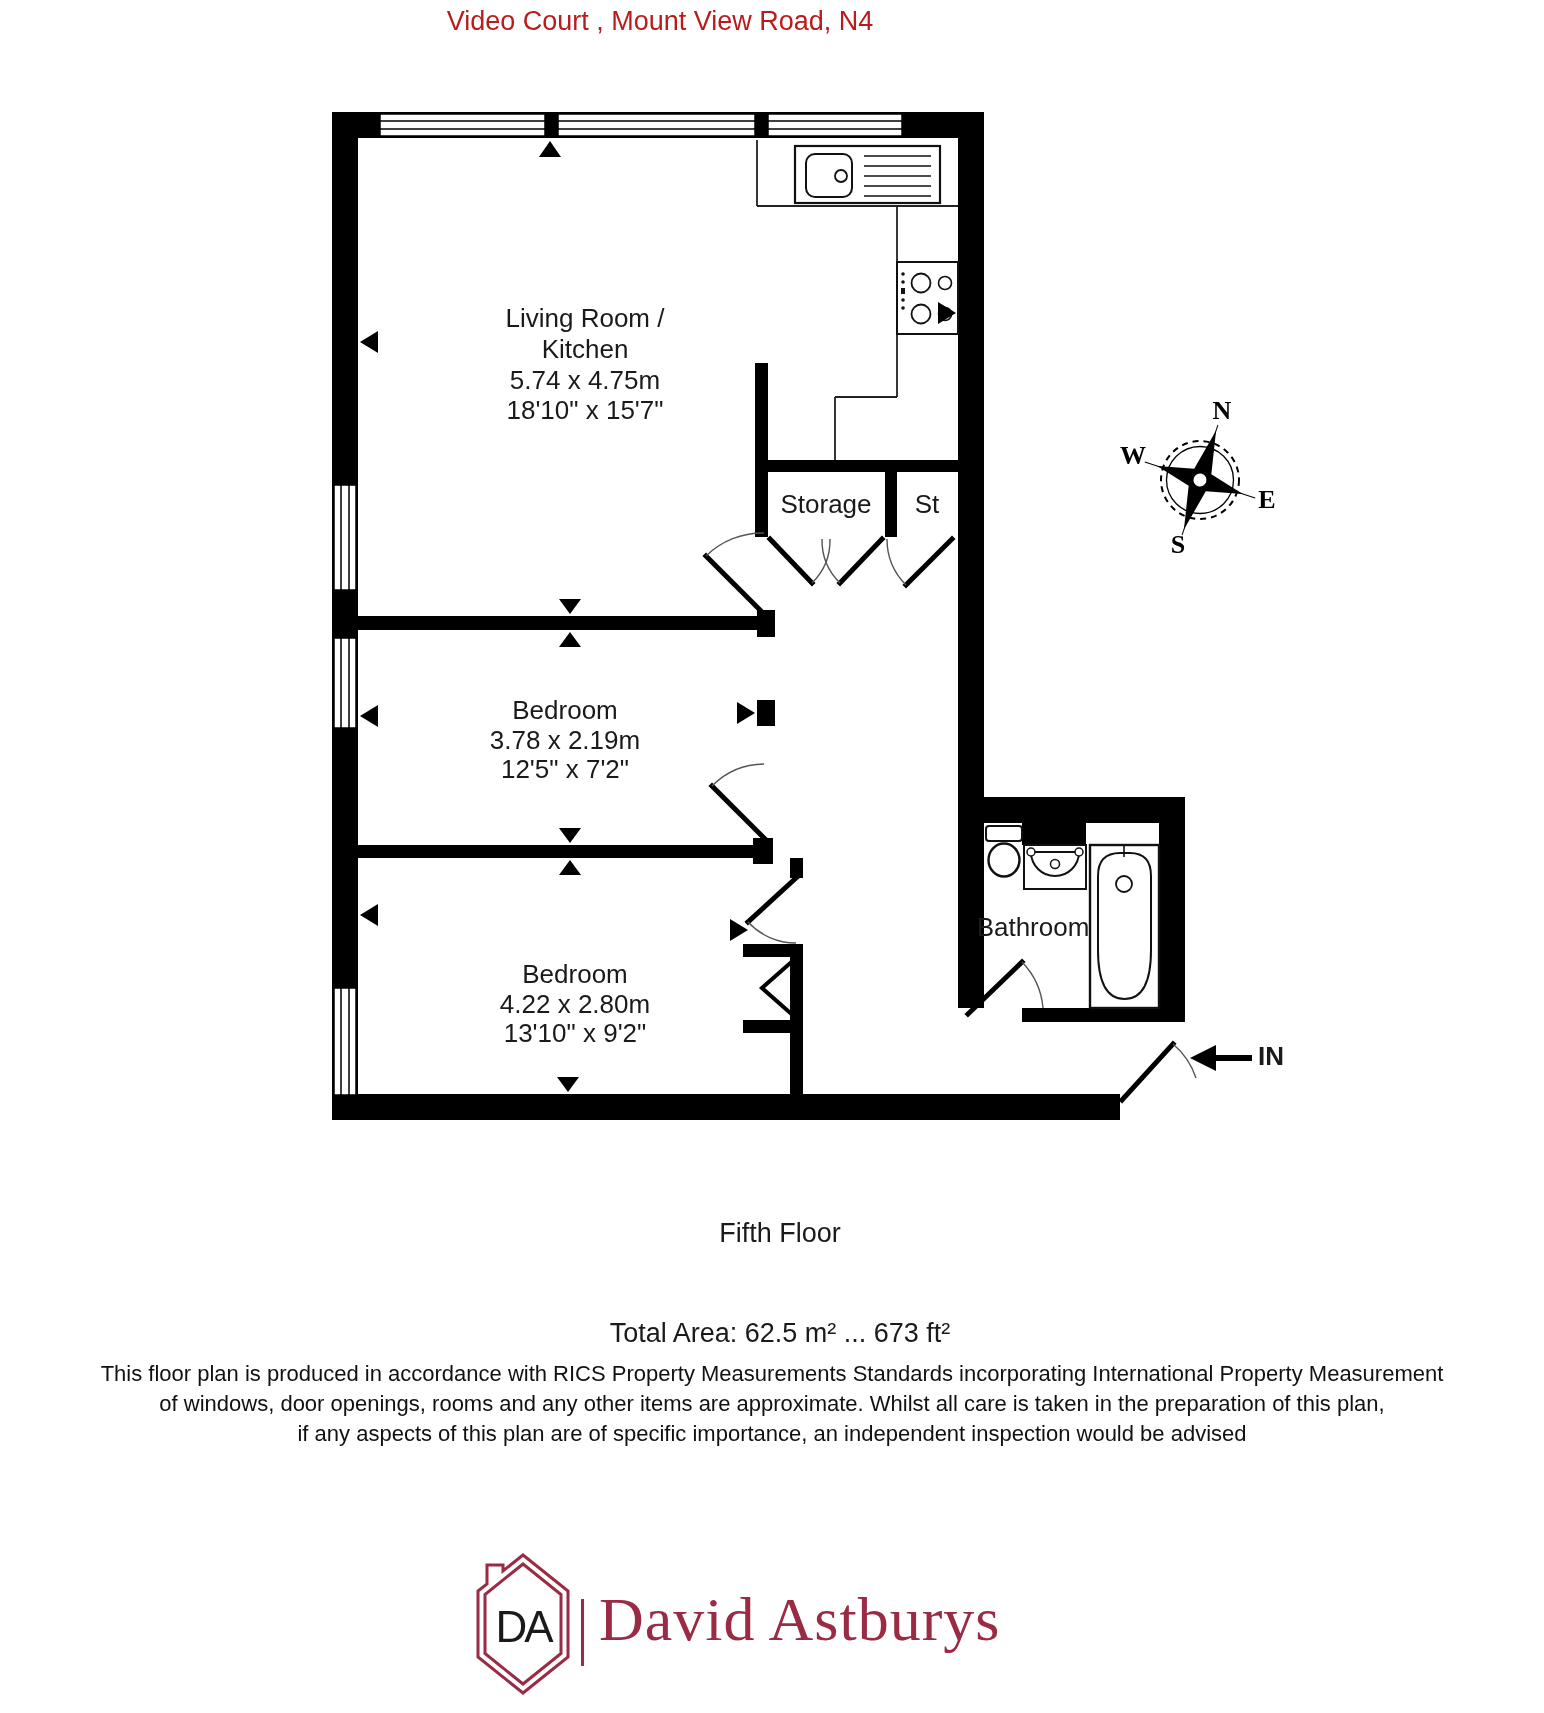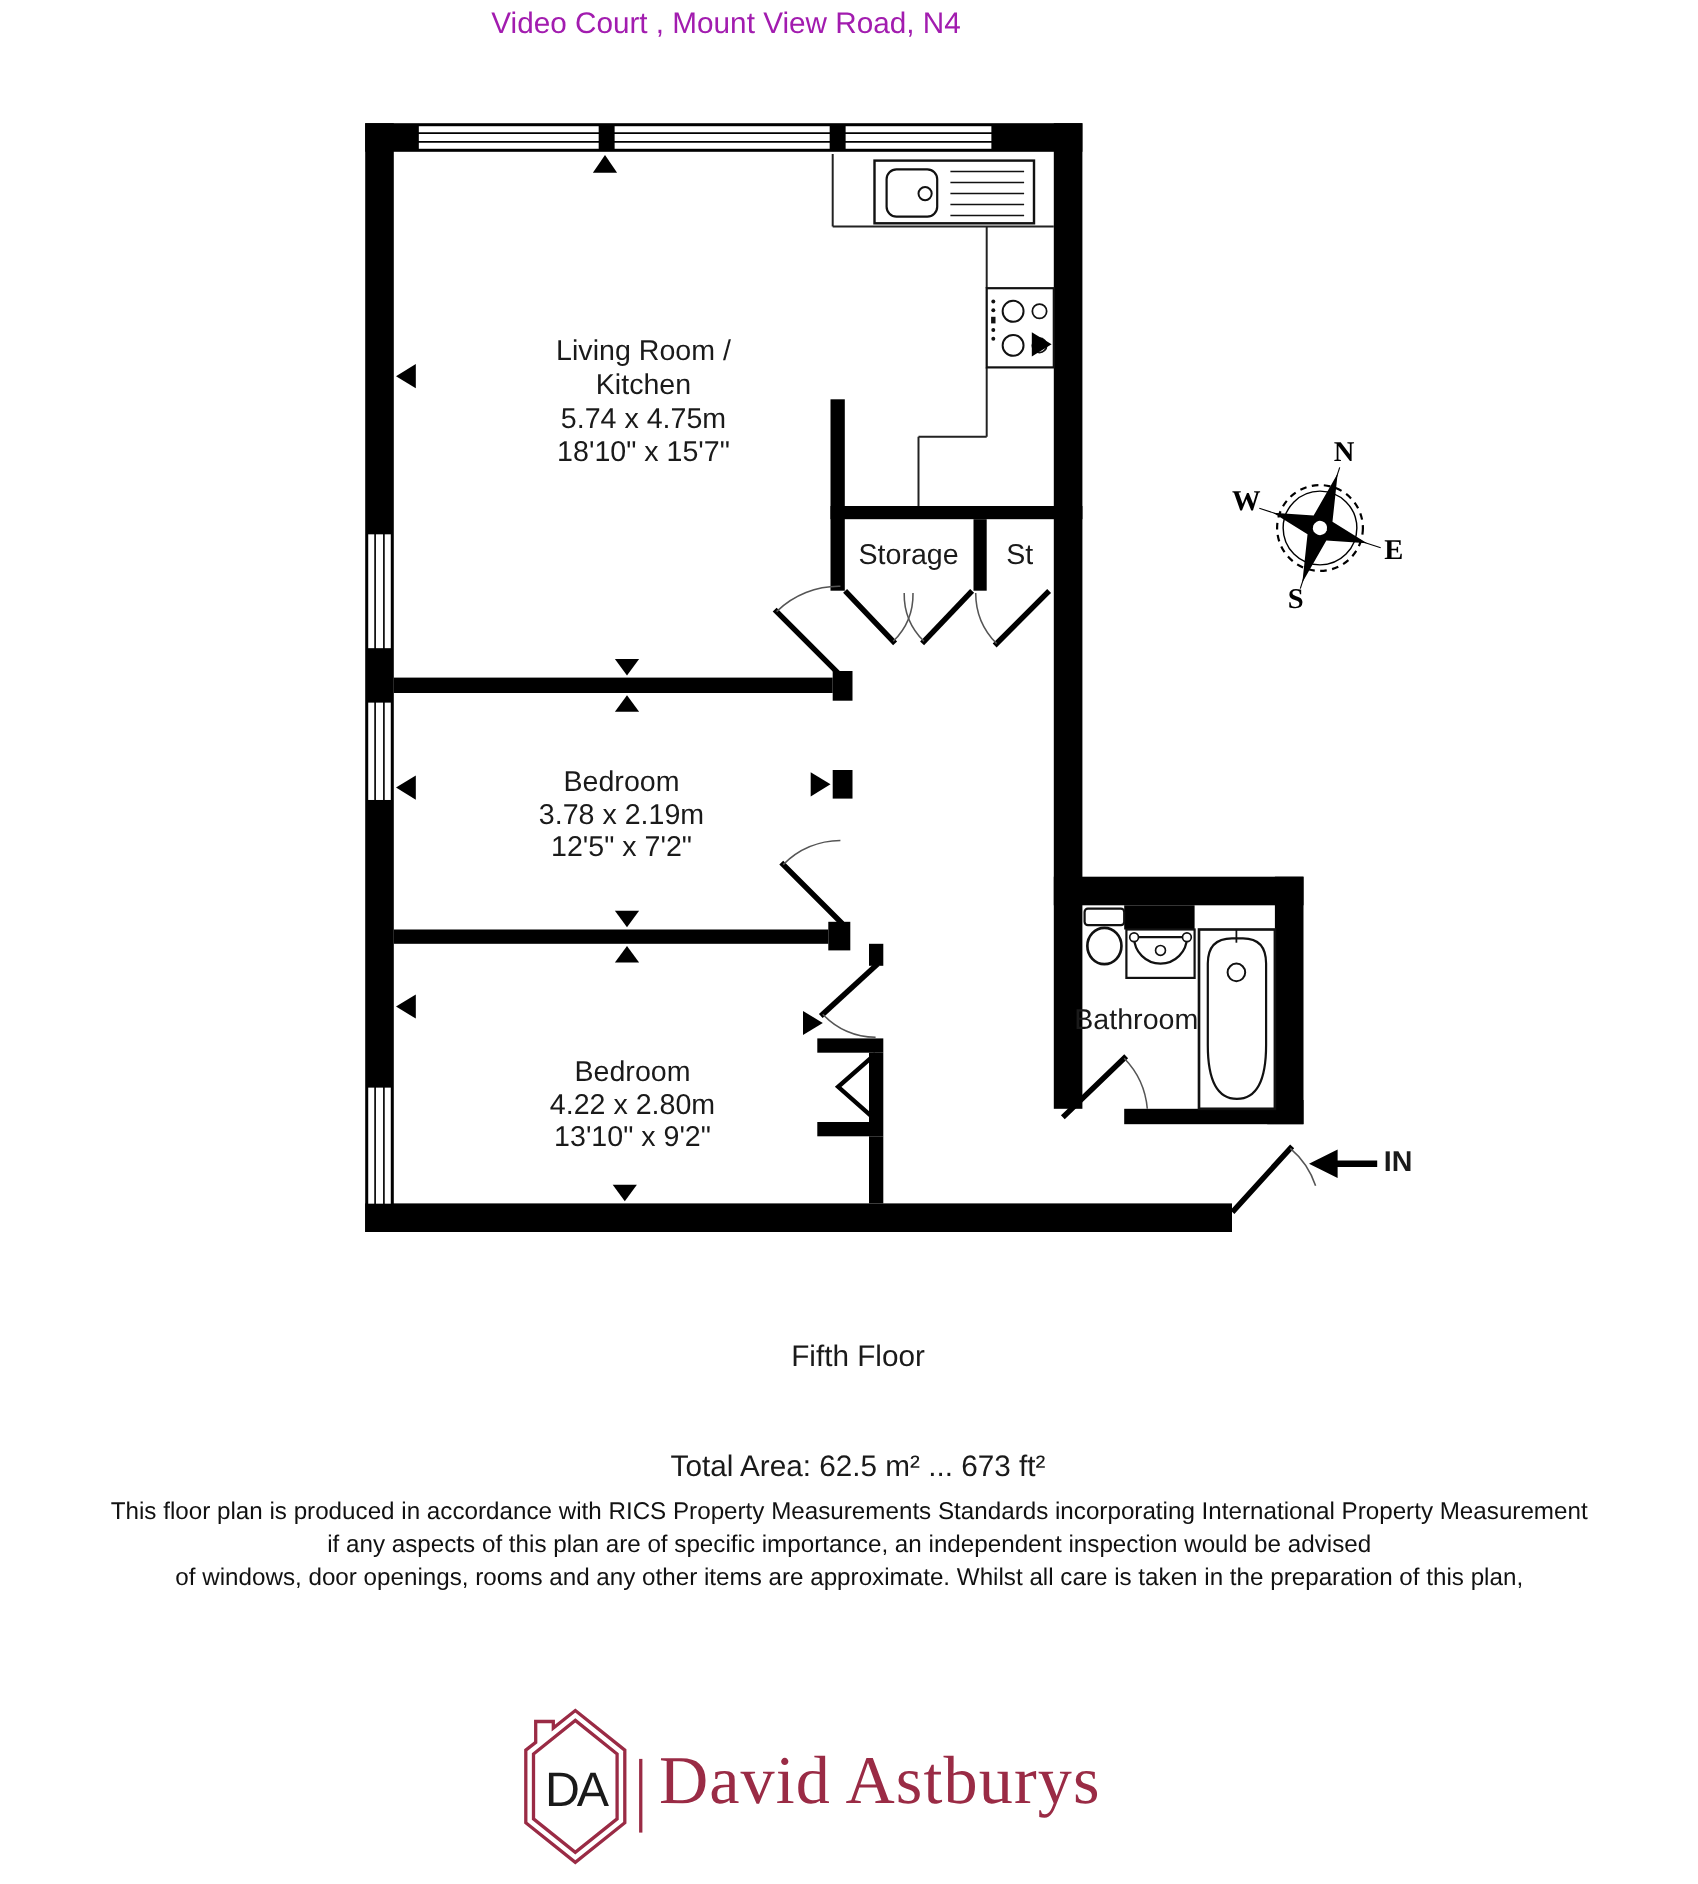--- a/index.html
+++ b/index.html
@@ -1,19 +1,19 @@
 <!DOCTYPE html>
 <html><head>
 <meta charset="utf-8">
 <style>
   html,body{margin:0;padding:0;background:#ffffff;}
   body{width:1544px;height:1713px;position:relative;overflow:hidden;
        font-family:"Liberation Sans", sans-serif;color:#111;}
   .abs{position:absolute;}
-  #title{left:0;top:6px;width:1320px;text-align:center;font-size:27px;color:#a21caf;}
+  #title{left:0;top:6px;width:1320px;text-align:center;font-size:27px;color:#b91c1c;}
   #floor-label{left:0;top:1218px;width:1560px;text-align:center;font-size:27px;color:#1a1a1a;}
   #total-area{left:0;top:1318px;width:1560px;text-align:center;font-size:27px;color:#1a1a1a;}
   #disclaimer{left:0;top:1359px;width:1544px;text-align:center;font-size:22px;line-height:30px;color:#111;}
   #plan-svg{left:0;top:0;}
   #brand-divider{left:581px;top:1599px;width:3px;height:67px;background:#9a2b45;}
   #brand-name{left:599px;top:1584px;font-family:"Liberation Serif", serif;font-size:62px;
               letter-spacing:1px;color:#9a2b45;white-space:nowrap;}
   svg text{font-family:"Liberation Sans", sans-serif;fill:#1a1a1a;}
   .room-label{font-size:26px;}
   .compass-letter{font-family:"Liberation Serif", serif;font-weight:bold;font-size:26px;fill:#000;}
@@ -210,22 +210,22 @@
     <text class="compass-letter" x="1267" y="502" text-anchor="middle" dominant-baseline="middle">E</text>
     <text class="compass-letter" x="1178" y="547" text-anchor="middle" dominant-baseline="middle">S</text>
     <text class="compass-letter" x="1133" y="458" text-anchor="middle" dominant-baseline="middle">W</text>
   </g>
 </svg>
 
 <div id="floor-label" class="abs">Fifth Floor</div>
 <div id="total-area" class="abs">Total Area: 62.5 m² ... 673 ft²</div>
 <div id="disclaimer" class="abs">
   <div>This floor plan is produced in accordance with RICS Property Measurements Standards incorporating International Property Measurement</div>
+  <div>of windows, door openings, rooms and any other items are approximate. Whilst all care is taken in the preparation of this plan,</div>
   <div>if any aspects of this plan are of specific importance, an independent inspection would be advised</div>
-  <div>of windows, door openings, rooms and any other items are approximate. Whilst all care is taken in the preparation of this plan,</div>
 </div>
 
 <div class="abs" style="left:473px;top:1550px;">
   <svg width="100" height="148" viewBox="0 0 100 148">
     <g fill="none" stroke="#9a2b45" stroke-width="3" stroke-linejoin="miter">
       <path d="M50,5 L95,41 L95,107 L50,143 L5,107 L5,41 L14,34 L14,15 L30,15 L30,21 Z"></path>
       <path d="M50,14 L88,44.5 L88,103.5 L50,134 L12,103.5 L12,44.5 Z"></path>
     </g>
     <text x="50" y="80" text-anchor="middle" dominant-baseline="middle" font-family="DejaVu Serif, serif" font-size="44" letter-spacing="-3" fill="#9a2b45">DA</text>
   </svg>

